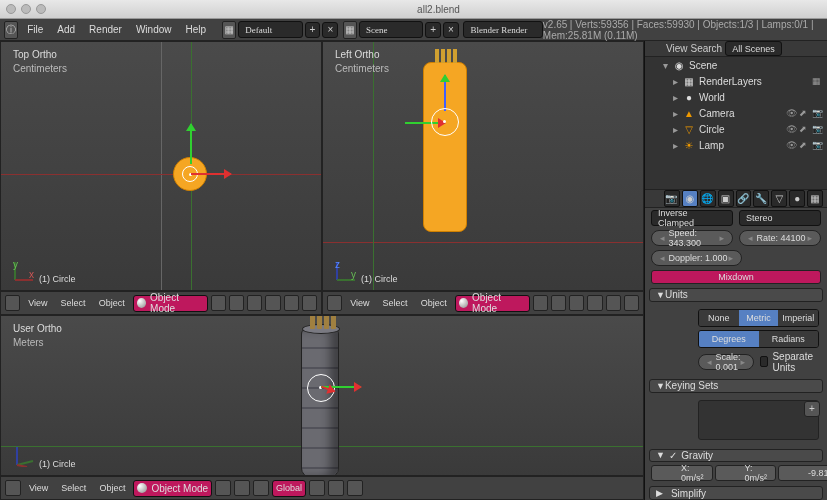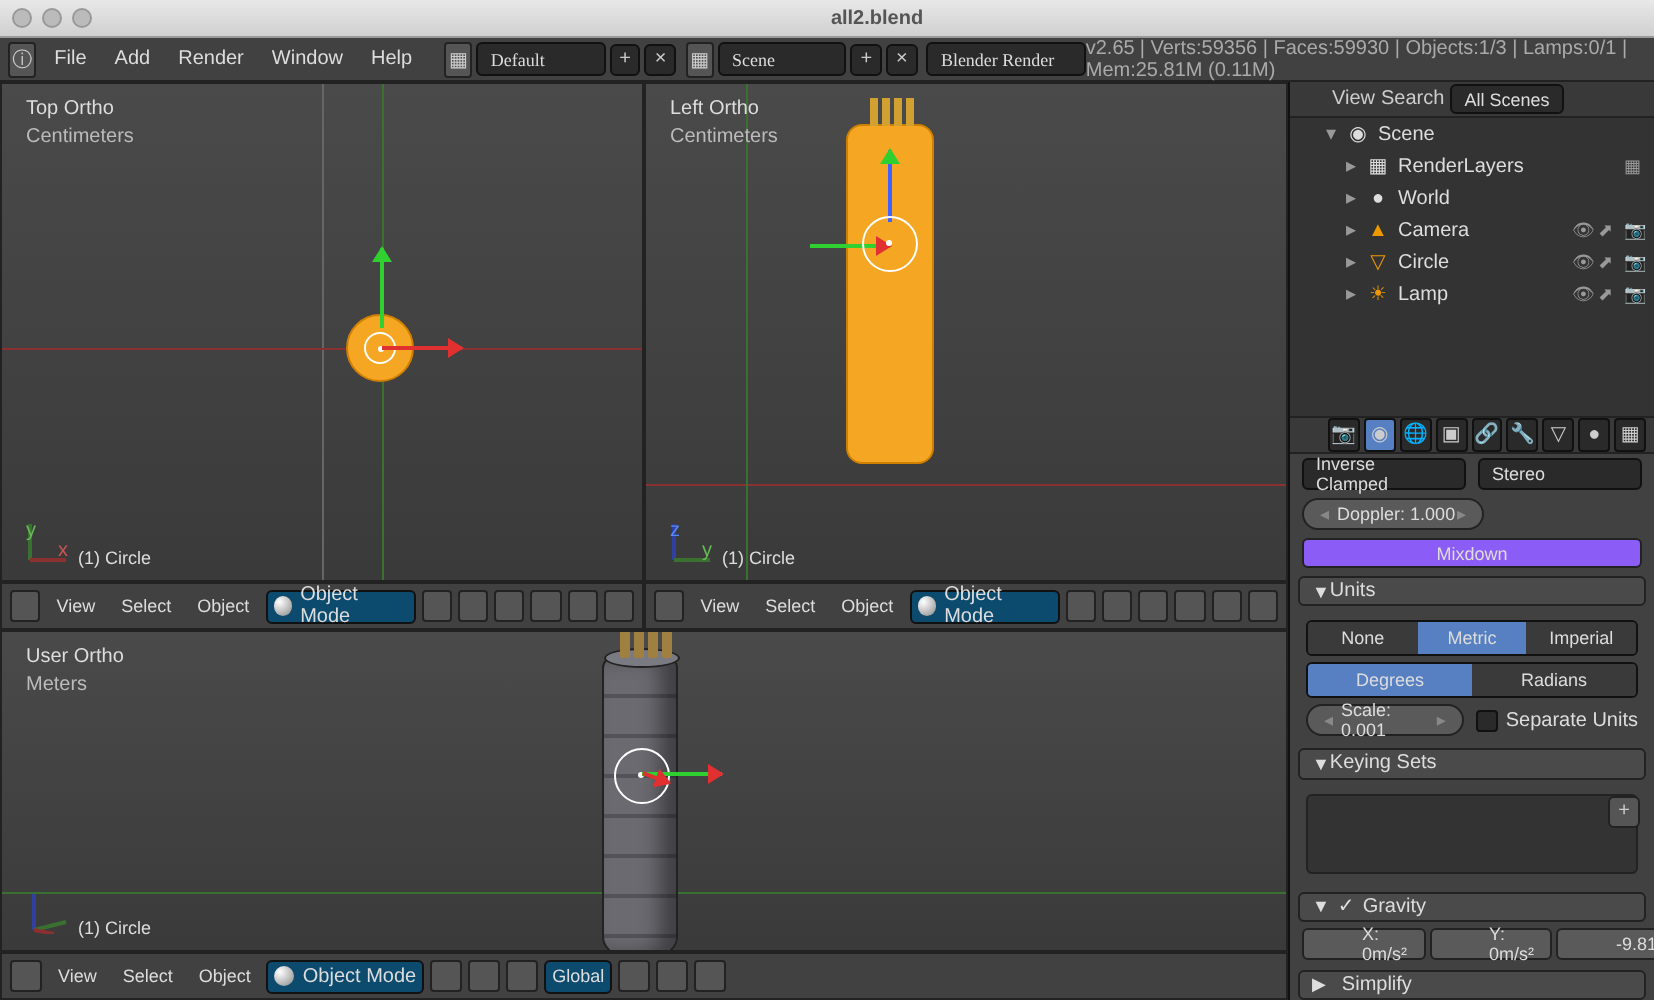--- a/index.html
+++ b/index.html
@@ -2,21 +2,21 @@
 <html><head>
 <meta charset="utf-8">
 <style>
 * { margin: 0; padding: 0; box-sizing: border-box; font-family: Arial, sans-serif; font-size: 10px; }
 body { background: #3c3c3c; width: 827px; height: 500px; overflow: hidden; color: #ccc; }
 
 
 .titlebar { height: 19px; background: linear-gradient(#e8e8e8, #d0d0d0); display: flex; align-items: center; padding: 0 6px; border-bottom: 1px solid #999; }
 .traffic { display: flex; gap: 5px; margin-right: 10px; }
 .traffic span { width: 10px; height: 10px; border-radius: 50%; background: #bbb; border: 1px solid #999; }
-.titlebar-title { flex: 1; text-align: center; color: #555; font-size: 10px; font-weight: bold; }
+.titlebar-title { flex: 1; text-align: center; color: #555; font-size: 10px; }
 
 
 .menubar { height: 22px; background: #414141; display: flex; align-items: center; padding: 0 4px; border-bottom: 1px solid #222; }
 .menubar .icon-btn { width: 18px; height: 18px; background: #555; border: 1px solid #222; border-radius: 2px; margin-right: 2px; display: flex; align-items: center; justify-content: center; }
 .menubar .menu-item { padding: 0 7px; color: #ddd; font-size: 10px; }
 .menubar .dropdown { height: 17px; background: #2a2a2a; border: 1px solid #111; border-radius: 3px; padding: 0 6px; display: flex; align-items: center; color: #ddd; font-size: 9px; font-family: Liberation Serif, serif; }
 .menubar .chip { height: 16px; background: #2a2a2a; border: 1px solid #111; border-radius: 3px; padding: 0 4px; display: flex; align-items: center; margin-left: 2px; }
 .stats { margin-left: auto; color: #aaa; font-size: 9px; }
 
 
@@ -25,21 +25,21 @@
 .vp { position: relative; background: linear-gradient(#4a4a4a, #3a3a3a); border: 1px solid #222; overflow: hidden; }
 .vp-label { position: absolute; top: 6px; left: 12px; color: #ddd; font-size: 9px; line-height: 14px; }
 .vp-label div:nth-child(2) { color: #bbb; }
 .vp-obj-label { position: absolute; bottom: 6px; left: 38px; color: #ddd; font-size: 9px; }
 .axis-gizmo { position: absolute; bottom: 8px; left: 12px; width: 22px; height: 22px; }
 
 
 .vp-header { background: #414141; border: 1px solid #222; display: flex; align-items: center; padding: 0 4px; gap: 3px; }
 .vp-header .sm-btn { width: 16px; height: 16px; background: #555; border: 1px solid #222; border-radius: 2px; }
 .vp-header .menu-txt { color: #ddd; padding: 0 5px; font-size: 9px; }
-.vp-header .mode-pill { height: 17px; background: #0c4a6e; border: 1px solid #111; border-radius: 3px; padding: 0 3px; display: flex; align-items: center; gap: 4px; color: #ddd; font-size: 9px; }
+.vp-header .mode-pill { height: 17px; background: #be185d; border: 1px solid #111; border-radius: 3px; padding: 0 3px; display: flex; align-items: center; gap: 4px; color: #ddd; font-size: 9px; }
 .sphere-icon { width: 10px; height: 10px; background: radial-gradient(circle at 30% 30%, #fff, #888); border-radius: 50%; }
 
 
 .right-panel { width: 183px; background: #414141; border-left: 1px solid #111; display: flex; flex-direction: column; }
 .outliner-header { height: 22px; background: #393939; display: flex; align-items: center; padding: 0 4px; gap: 3px; border-bottom: 1px solid #222; }
 .outliner-header .drop { height: 15px; background: #2a2a2a; border: 1px solid #111; border-radius: 3px; padding: 0 6px; font-size: 9px; color: #ddd; display: flex; align-items: center; }
 .outliner { height: 180px; background: #333; overflow: hidden; }
 .tree-item { display: flex; align-items: center; height: 16px; padding: 0 4px; color: #ddd; font-size: 9px; }
 .tree-item.indent1 { padding-left: 18px; }
 .tree-item.indent2 { padding-left: 28px; }
@@ -52,29 +52,29 @@
 .prop-tabs { height: 22px; background: #393939; display: flex; align-items: center; padding: 0 4px; gap: 2px; border-top: 1px solid #222; border-bottom: 1px solid #222; }
 .prop-tabs .tab { width: 17px; height: 17px; background: #2a2a2a; border: 1px solid #111; border-radius: 2px; display: flex; align-items: center; justify-content: center; }
 .prop-tabs .tab.active { background: #5680c2; }
 .prop-row { display: flex; align-items: center; padding: 2px 6px; gap: 6px; }
 .prop-label { color: #bbb; font-size: 9px; }
 .prop-field { flex: 1; height: 16px; background: #2a2a2a; border: 1px solid #111; border-radius: 3px; padding: 0 6px; display: flex; align-items: center; color: #ddd; font-size: 9px; }
 .num-field { height: 16px; background: #5a5a5a; border: 1px solid #222; border-radius: 8px; padding: 0 8px; display: flex; align-items: center; color: #ddd; font-size: 9px; }
 .num-field::before { content: "◂"; margin-right: 4px; color: #888; }
 .num-field::after { content: "▸"; margin-left: auto; color: #888; }
 .panel-header { height: 18px; background: #4a4a4a; border: 1px solid #222; display: flex; align-items: center; padding: 0 6px; color: #ddd; font-size: 9px; margin: 2px 4px 0; border-radius: 3px; }
-.panel-body { padding: 4px 8px; }
+.panel-body { padding: 4px 8px; margin-left: 45px; }
 .seg-row { display: flex; margin: 3px 0; border-radius: 3px; overflow: hidden; border: 1px solid #111; }
 .seg { flex: 1; height: 16px; background: #3a3a3a; display: flex; align-items: center; justify-content: center; color: #ddd; font-size: 9px; }
 .seg.active { background: #5680c2; }
 .check-row { display: flex; align-items: center; gap: 4px; font-size: 9px; color: #ddd; }
 .check-row .cb { width: 11px; height: 11px; background: #2a2a2a; border: 1px solid #111; border-radius: 2px; display: flex; align-items: center; justify-content: center; font-size: 8px; }
 .empty-box { height: 40px; background: #333; border: 1px solid #222; border-radius: 3px; margin: 3px 0; position: relative; }
 .plus-btn { position: absolute; right: -2px; top: 0; width: 16px; height: 16px; background: #555; border: 1px solid #222; border-radius: 3px; display: flex; align-items: center; justify-content: center; }
-.mixdown-btn { height: 18px; background: #8b5cf6; border: 1px solid #222; border-radius: 3px; display: flex; align-items: center; justify-content: center; color: #ddd; font-size: 9px; margin: 2px 6px; }
+.mixdown-btn { height: 18px; background: #be185d; border: 1px solid #222; border-radius: 3px; display: flex; align-items: center; justify-content: center; color: #ddd; font-size: 9px; margin: 2px 6px; }
 .grav-row { display: flex; gap: 2px; padding: 3px 6px; }
 .grav-row .num-field { flex: 1; border-radius: 3px; padding-left: 29px; }
 .grav-row .num-field::before { content: ""; margin: 0; }
 .grav-row .num-field::after { content: ""; margin: 0; }
 
 
 .grid-v { position: absolute; background: #666; width: 1px; top: 0; bottom: 0; }
 .grid-h { position: absolute; background: #666; height: 1px; left: 0; right: 0; }
 .axis-x { background: #8a3030 !important; }
 .axis-y { background: #3a7030 !important; }
@@ -337,20 +337,24 @@
       <div class="tab">▽</div>
       <div class="tab">●</div>
       <div class="tab">▦</div>
     </div>
 
     <div class="prop-row">
       <div class="prop-field">Inverse Clamped</div>
       <div class="prop-field">Stereo</div>
     </div>
     <div class="prop-row">
+      <div class="num-field" style="flex:1">Speed: 343.300</div>
+      <div class="num-field" style="flex:1">Rate: 44100</div>
+    </div>
+    <div class="prop-row">
       <div class="num-field" style="flex:1">Doppler: 1.000</div>
       <div style="flex:1"></div>
     </div>
     <div class="mixdown-btn">Mixdown</div>
 
     <div class="panel-header">▼ <span>Units</span></div>
     <div class="panel-body">
       <div class="seg-row">
         <div class="seg">None</div>
         <div class="seg active">Metric</div>

